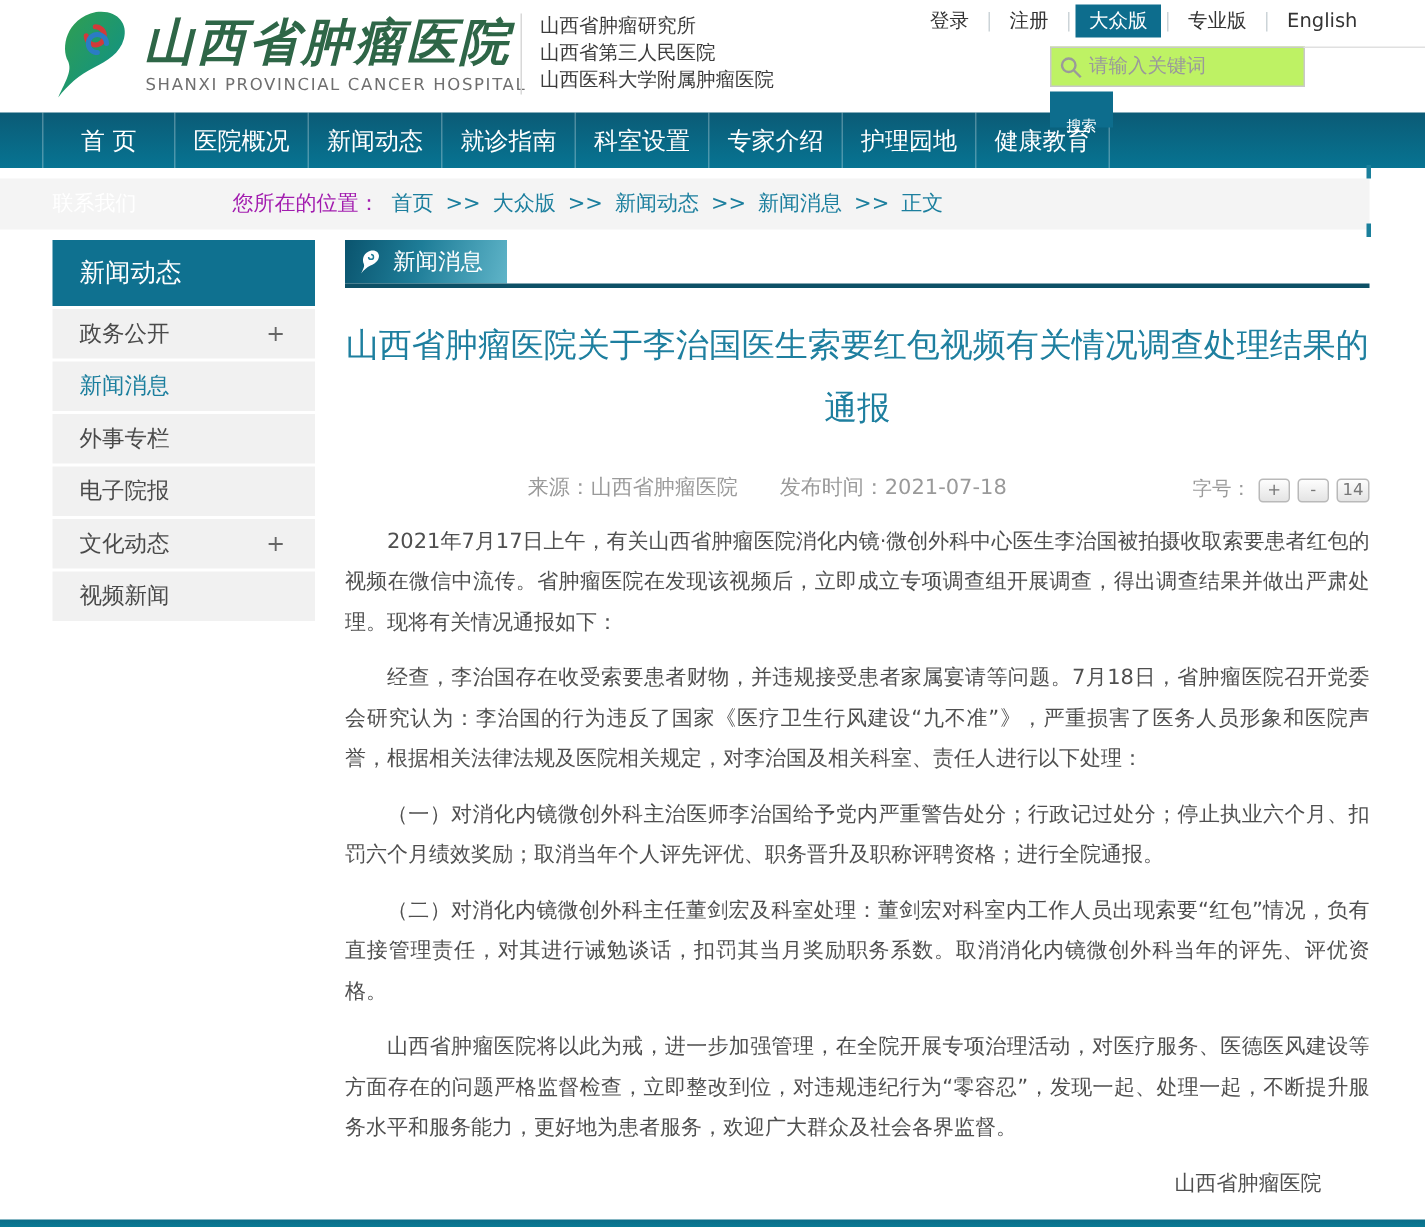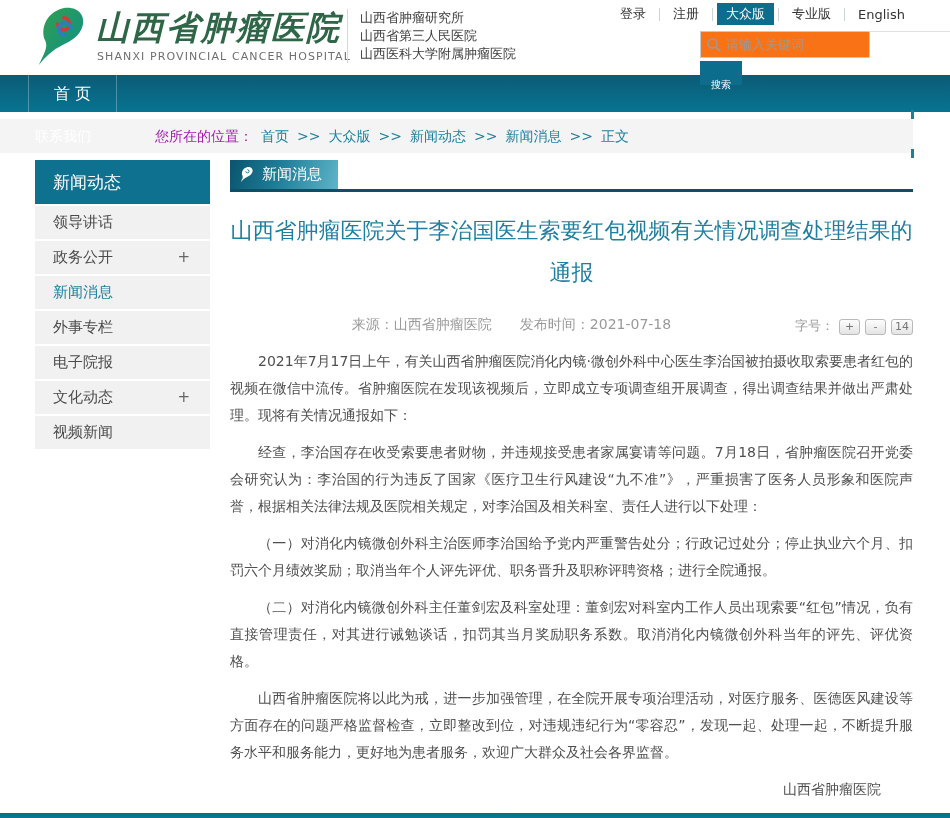--- a/index.html
+++ b/index.html
@@ -14,30 +14,30 @@
   .tsep { width:1px; height:13px; background:#ccd4d8; margin:0 4px; }
 
   
   .logo-swoosh { position:absolute; left:36px; top:5px; width:56px; height:62px; cursor:pointer; }
   .logo-cn { position:absolute; left:96px; top:6px; width:250px; font-family:"DejaVu Serif","Liberation Serif",serif; font-style:italic; font-weight:bold; font-size:33px; letter-spacing:2px; color:#2e6647; white-space:nowrap; }
   .logo-en { position:absolute; left:97px; top:50px; font-size:11px; letter-spacing:1.1px; color:#6f6f6f; white-space:nowrap; }
   .hdr-divider { position:absolute; left:347px; top:9px; width:1px; height:54px; background:#d8d8d8; }
   .affils { position:absolute; left:360px; top:9px; font-size:13px; line-height:18px; color:#3c3c3c; }
 
   
-  .search-box { position:absolute; left:700px; top:31px; width:170px; height:27px; border:1px solid #c9c9c9; background:#f97316; }
+  .search-box { position:absolute; left:700px; top:31px; width:170px; height:27px; border:1px solid #c9c9c9; background:#bef264; }
   .search-box input { position:absolute; left:25px; top:0; width:140px; height:25px; border:none; outline:none; font-size:13px; color:#444; background:transparent; font-family:inherit; }
   .search-box input::placeholder { color:#9a9a9a; }
   .search-mag { position:absolute; left:5px; top:5px; }
   .search-ext { position:absolute; left:869px; top:31px; width:81px; height:1px; background:#e0e0e0; }
   .search-btn { position:absolute; left:700px; top:61px; height:24px; line-height:24px; padding:12px 11px; background:#0d6d8d; color:#fff; font-size:10px; z-index:5; cursor:pointer; }
 
   
   .nav { position:absolute; left:0; top:75px; width:950px; height:37px; background:linear-gradient(180deg,#0b5b76,#077492); }
-  .nav-items { position:absolute; left:28px; top:0; display:flex; height:37px;flex-direction:column; }
+  .nav-items { position:absolute; left:28px; top:0; display:flex; height:37px; }
   .nav-item { width:89px; text-align:center; line-height:37px; color:#fff; font-size:16px; border-right:1px solid rgba(255,255,255,.28); cursor:pointer; white-space:nowrap; }
   .nav-item:first-child { border-left:1px solid rgba(255,255,255,.28); }
 
   
   .crumbbar { position:absolute; left:0; top:119px; width:913px; height:34px; background:#f4f4f4; font-size:14px; line-height:34px; }
   .crumb-ghost { position:absolute; left:35px; top:0; color:#ffffff; font-size:14px; }
   .crumb-flex { position:absolute; left:155px; top:0; display:flex; gap:8px; align-items:center; height:34px; }
   .crumb-label { color:#a21caf; }
   .crumb-link { color:#1c7f9e; cursor:pointer; }
   .crumb-sep { color:#1c7f9e; }
@@ -141,23 +141,20 @@
       <span class="crumb-sep">&gt;&gt;</span>
       <span class="crumb-link">正文</span>
     </div>
   </div>
   <div class="tick" style="left:911px; top:110px;"></div>
   <div class="tick" style="left:911px; top:149px;"></div>
 
   <div class="sidebar">
     <div class="sb-title">新闻动态</div>
     <div class="sb-item">
-      <span class="sb-label">领导讲话</span>
-    </div>
-    <div class="sb-item">
       <span class="sb-label">政务公开</span>
       <span class="sb-plus">+</span>
     </div>
     <div class="sb-item active">
       <span class="sb-label">新闻消息</span>
     </div>
     <div class="sb-item">
       <span class="sb-label">外事专栏</span>
     </div>
     <div class="sb-item">

